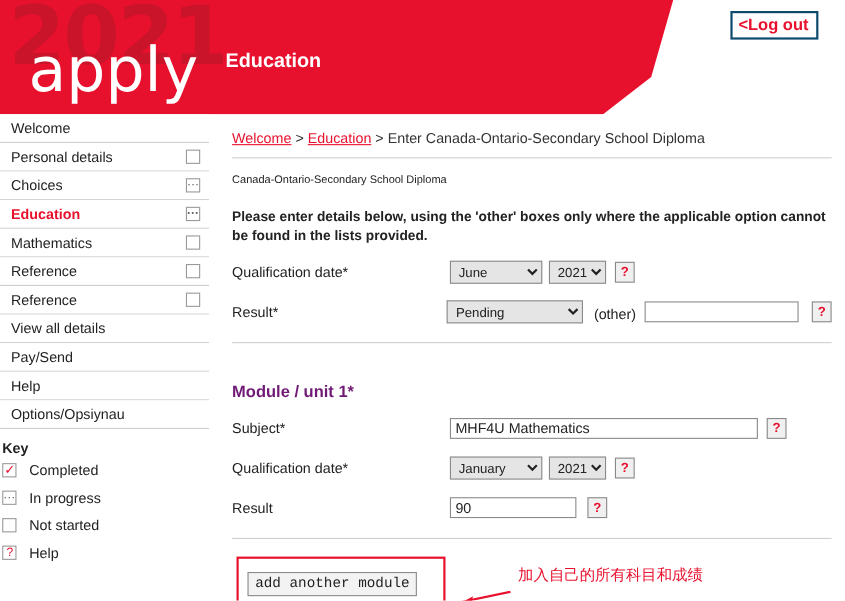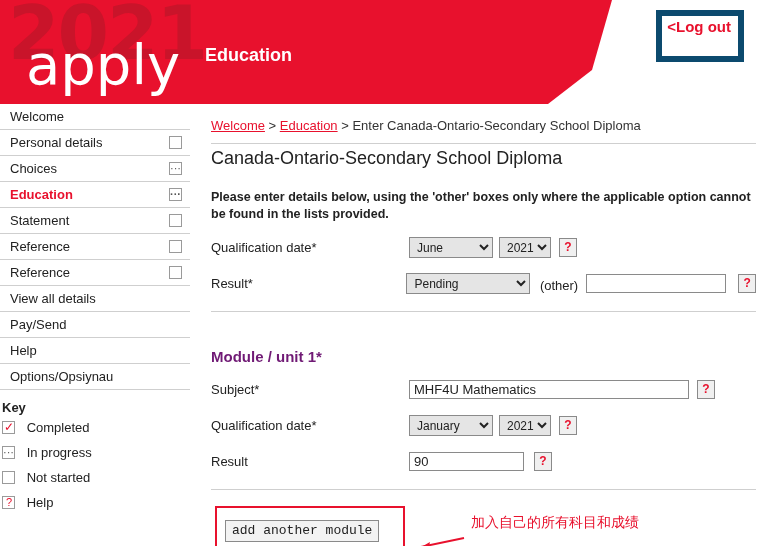--- a/index.html
+++ b/index.html
@@ -57,22 +57,22 @@
     left: 205px;
     top: 45px;
     font-size: 18px;
     font-weight: bold;
     color: #ffffff;
   }
   .logout-box {
     position: absolute;
     right: 24px;
     top: 10px;
-    border: 6px solid #0c4a6e;
-    padding: 2px 7px 21px 5px;
+    border: 2px solid #0c4a6e;
+    padding: 2px 7px 3px 5px;
     color: #e8112d;
     font-size: 15px;
     font-weight: bold;
     background: #ffffff;
     cursor: pointer;
     text-align: right;
   }
 
   
   .body-wrap {
@@ -167,23 +167,23 @@
     color: #e8112d;
     text-decoration: underline;
     cursor: pointer;
   }
   .hr {
     border: 0;
     border-top: 1px solid #cfcfcf;
     margin: 10px 0 0 0;
   }
   .page-head {
-    font-size: 18px;
-    color: #222;
-    margin-top: 4px;
+    font-size: 10px;
+    color: #222;
+    margin-top: 14px;
   }
   .instructions {
     font-size: 12.5px;
     font-weight: bold;
     color: #222;
     margin-top: 20px;
     line-height: 1.35;
     max-width: 540px;
   }
   .form-row {
@@ -322,21 +322,21 @@
       <span>Choices</span>
       <span class="nav-box"><span class="dots">···</span></span>
     </div>
 
     <div class="nav-item active">
       <span>Education</span>
       <span class="nav-box"><span class="dots">···</span></span>
     </div>
 
     <div class="nav-item">
-      <span>Statement</span>
+      <span>Mathematics</span>
       <span class="nav-box"></span>
     </div>
 
     <div class="nav-item">
       <span>Reference</span>
       <span class="nav-box"></span>
     </div>
 
     <div class="nav-item">
       <span>Reference</span>

